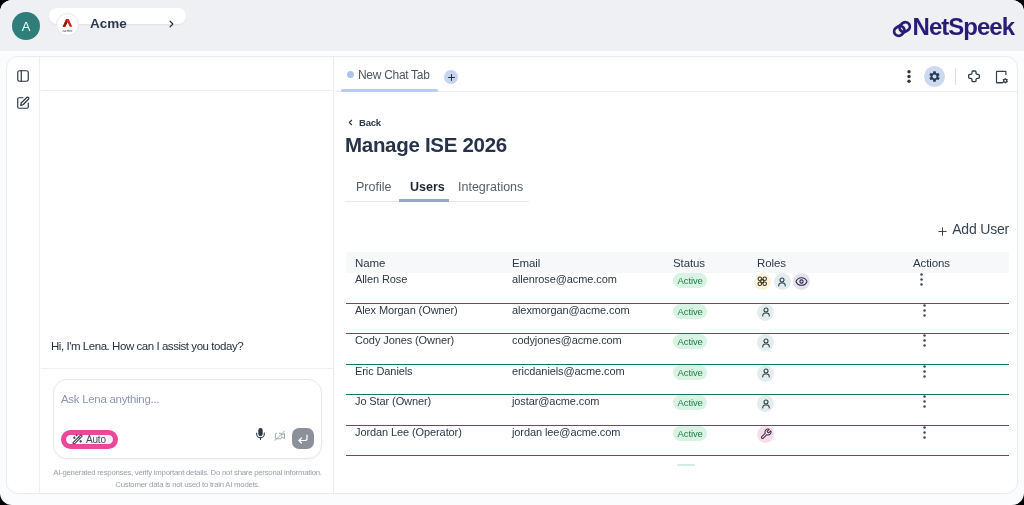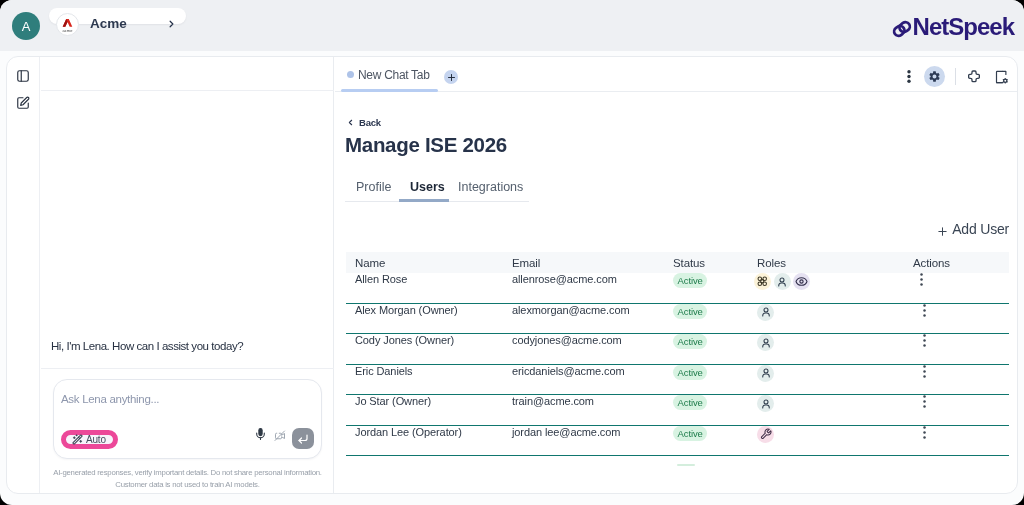--- a/index.html
+++ b/index.html
@@ -274,21 +274,21 @@
                 </svg>
               </span></div>
             <div class="c5"><svg class="dots3" width="3" height="13" viewBox="0 0 3 13" fill="#3f4854">
                 <circle cx="1.5" cy="1.5" r="1.25"></circle>
                 <circle cx="1.5" cy="6.5" r="1.25"></circle>
                 <circle cx="1.5" cy="11.5" r="1.25"></circle>
               </svg></div>
           </div>
         <div class="trow">
             <div class="c1">Jo Star (Owner)</div>
-            <div class="c2">train@acme.com</div>
+            <div class="c2">jostar@acme.com</div>
             <div class="c3"><span class="badge">Active</span></div>
             <div class="c4"><span class="rolec rt">
                 <svg width="12" height="12" viewBox="0 0 24 24" fill="none" stroke="#2e3c4c" stroke-width="2.1" stroke-linecap="round" stroke-linejoin="round">
                   <circle cx="12" cy="8" r="4"></circle>
                   <path d="M5.5 20v-1a5 5 0 0 1 5-5h3a5 5 0 0 1 5 5v1"></path>
                 </svg>
               </span></div>
             <div class="c5"><svg class="dots3" width="3" height="13" viewBox="0 0 3 13" fill="#3f4854">
                 <circle cx="1.5" cy="1.5" r="1.25"></circle>
                 <circle cx="1.5" cy="6.5" r="1.25"></circle>

